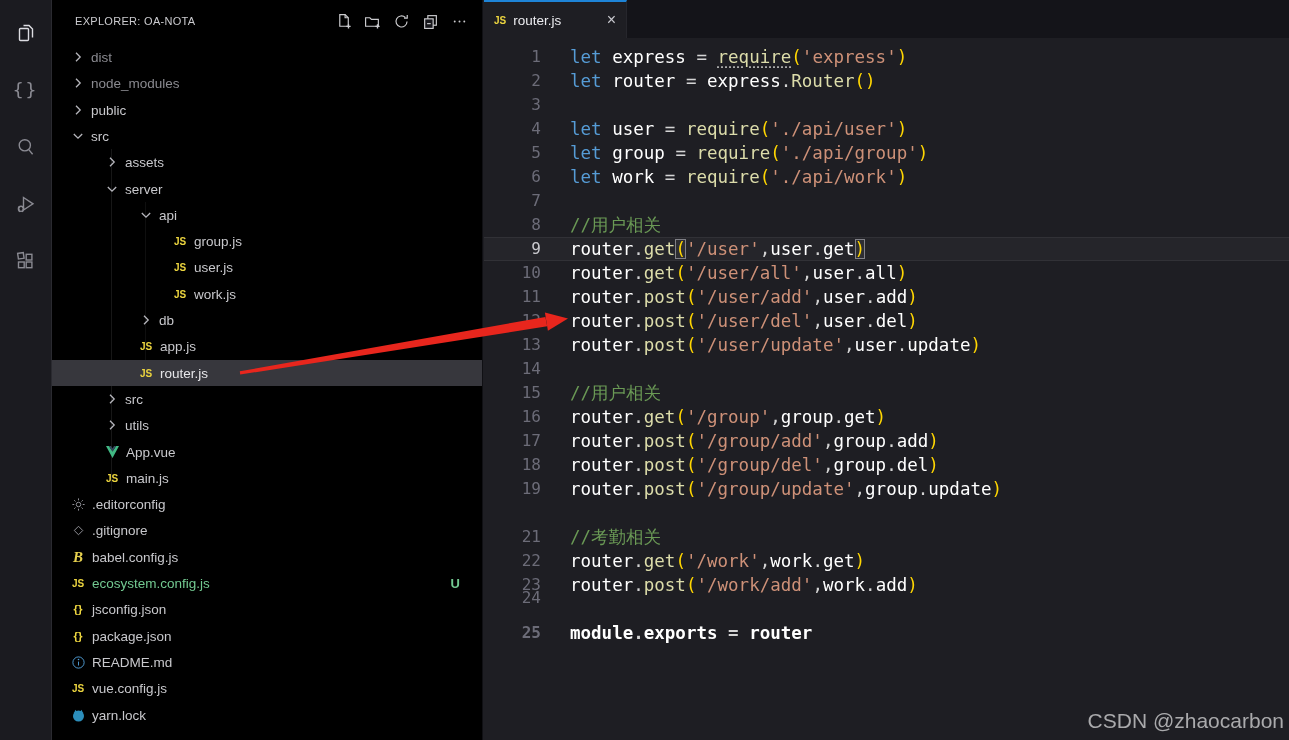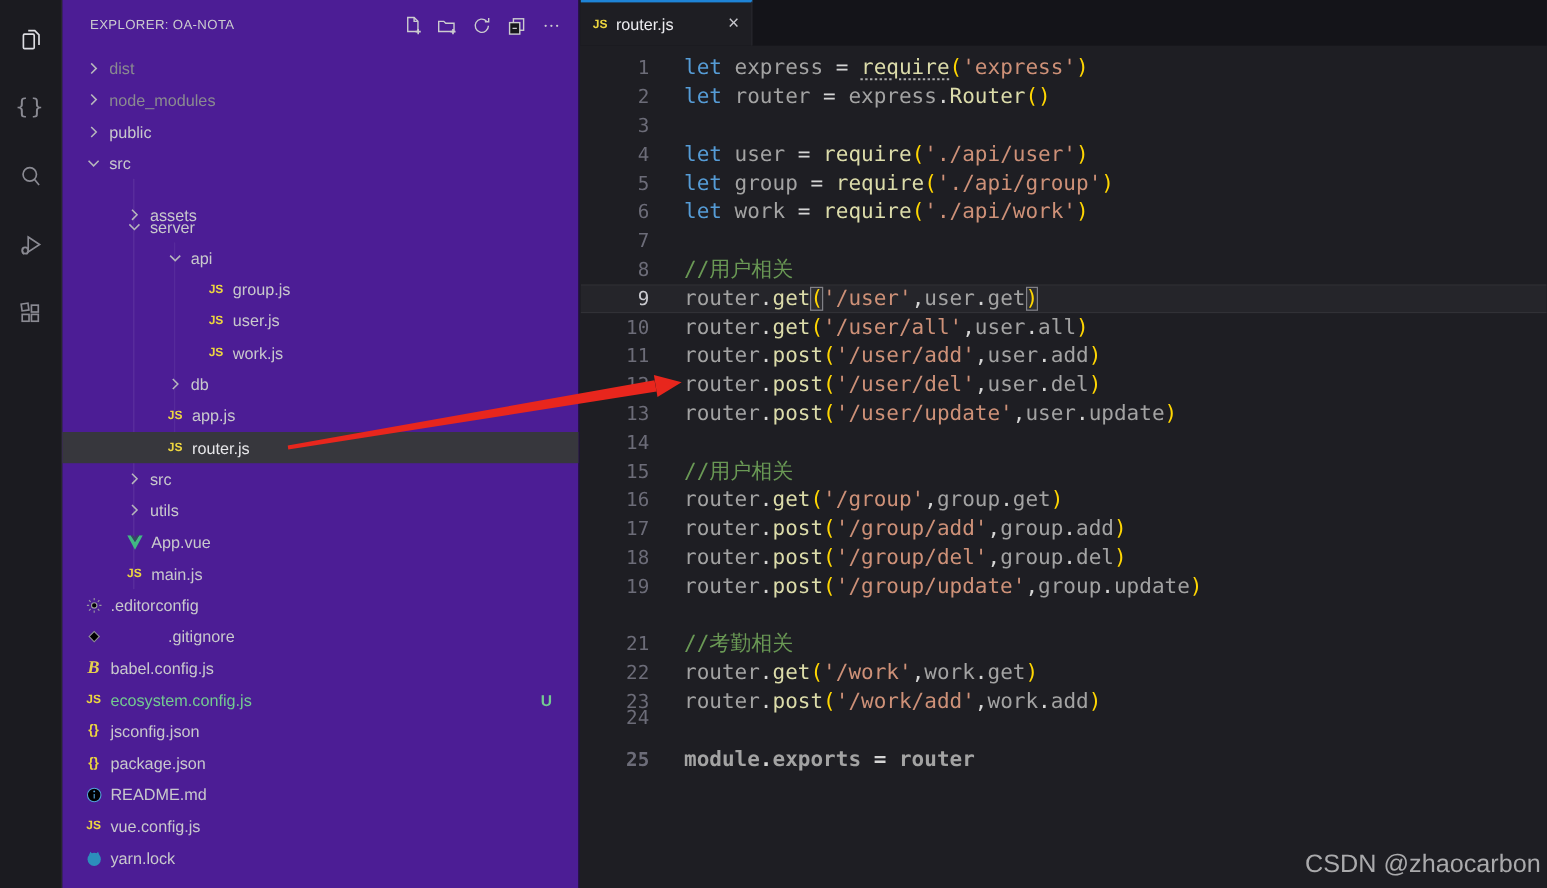--- a/index.html
+++ b/index.html
@@ -8,21 +8,21 @@
     background:#1e1e23;font-family:"Liberation Sans",sans-serif;
     -webkit-font-smoothing:antialiased;
   }
   
   .activity-bar{position:absolute;left:0;top:0;width:52px;height:740px;background:#1b1b20;border-right:1px solid #2a2a30;box-sizing:border-box;}
   .ab-item{width:51px;height:57px;display:flex;align-items:center;justify-content:center;color:#8a8a92;cursor:pointer;}
   .ab-item.active{color:#dddde2;}
   .ab-item svg{stroke:currentColor;fill:none;stroke-width:1.4;}
   .ab-braces{font-size:18px;font-weight:400;letter-spacing:2px;font-family:"DejaVu Sans Mono",monospace;}
   
-  .sidebar{position:absolute;left:52px;top:0;width:431px;height:740px;background:#4c1d95;border-right:1px solid #101014;box-sizing:border-box;}
+  .sidebar{position:absolute;left:52px;top:0;width:431px;height:740px;background:#000000;border-right:1px solid #101014;box-sizing:border-box;}
   .sb-header{position:absolute;top:0;left:0;right:0;height:42px;display:flex;align-items:center;}
   .sb-title{margin-left:23px;font-size:11px;color:#cbcbcf;letter-spacing:.3px;}
   .sb-actions{position:absolute;right:14px;top:0;height:42px;display:flex;align-items:center;gap:11px;}
   .sb-actions .act{width:18px;height:18px;display:flex;align-items:center;justify-content:center;color:#cccccf;cursor:pointer;}
   .sb-actions svg{stroke:currentColor;fill:none;stroke-width:1.1;}
   .tree{position:absolute;top:44px;left:0;right:0;bottom:0;}
   .row{position:absolute;left:0;width:100%;height:26px;display:flex;align-items:center;box-sizing:border-box;
        font-size:13.5px;color:#c8c8cc;cursor:pointer;white-space:nowrap;}
   .row.selected{background:#37373d;color:#e6e6e9;}
   .row.dim .lbl{color:#8a8a90;}
@@ -41,21 +41,21 @@
        border-right:1px solid #26262c;box-sizing:border-box;display:flex;align-items:center;padding:0 10px;cursor:pointer;}
   .tab-label{color:#ececf0;font-size:13.5px;margin:0 4px 0 7px;}
   .tab-close{color:#c9c9cf;font-size:16px;margin-left:auto;cursor:pointer;line-height:1;}
   .code-area{position:absolute;top:38px;left:0;right:0;bottom:0;font-family:"DejaVu Sans Mono","Liberation Mono",monospace;font-size:17.5px;}
   .cur-line{position:absolute;left:0;right:0;height:24px;background:rgba(255,255,255,.035);
             border-top:1px solid rgba(255,255,255,.06);border-bottom:1px solid rgba(255,255,255,.06);box-sizing:border-box;}
   .code-line{position:absolute;left:0;right:0;height:24px;line-height:24px;white-space:pre;cursor:text;}
   .gut{position:absolute;left:0;width:57px;text-align:right;color:#6c6c78;font-size:16px;}
   .gut.cur{color:#c9c9ce;}
   .ct{position:absolute;left:86px;}
-  .kw{color:#569CD6}.var{color:#a3a3a3}.op{color:#d4d4d4}.fn{color:#DCDCAA}.str{color:#CE9178}
+  .kw{color:#569CD6}.var{color:#ffffff}.op{color:#d4d4d4}.fn{color:#DCDCAA}.str{color:#CE9178}
   .p{color:#FFD602}.cm{color:#6A9955}
   .fnu{color:#DCDCAA;text-decoration:underline dotted #a8a8a8;text-underline-offset:4px;}
   .pb{color:#FFD602;outline:1px solid #818187;outline-offset:-1px;background:rgba(130,130,130,.10);}
   
   .arrow-svg{position:absolute;left:0;top:0;pointer-events:none;z-index:40;}
   .watermark{position:absolute;right:5px;bottom:7px;color:#aaaaac;font-size:21px;z-index:30;}
 </style>
 </head>
 <body>
 
@@ -161,21 +161,21 @@
         <span class="lbl">public</span>
       </div>
       <div class="row" style="top: 79px; padding-left: 17px;">
         <span class="tw">
           <svg width="16" height="16" viewBox="0 0 16 16">
             <path d="M3.8 6 l4.2 4.2 L12.2 6"></path>
           </svg>
         </span>
         <span class="lbl">src</span>
       </div>
-      <div class="row" style="top: 105px; padding-left: 51px; margin-top: 17px;">
+      <div class="row" style="top: 105px; padding-left: 51px;">
         <span class="tw">
           <svg width="16" height="16" viewBox="0 0 16 16">
             <path d="M6 3.8 l4.2 4.2 L6 12.2"></path>
           </svg>
         </span>
         <span class="lbl">assets</span>
       </div>
       <div class="row" style="top: 132px; padding-left: 51px;">
         <span class="tw">
           <svg width="16" height="16" viewBox="0 0 16 16">
@@ -263,21 +263,21 @@
       </div>
       <div class="row" style="top: 447px; padding-left: 17px;">
         <span class="fic">
           <svg width="15" height="15" viewBox="0 0 16 16" style="stroke:#9a9aa0;">
             <circle cx="8" cy="8" r="2.4"></circle>
             <path d="M8 1.5v2 M8 12.5v2 M1.5 8h2 M12.5 8h2 M3.4 3.4l1.4 1.4 M11.2 11.2l1.4 1.4 M12.6 3.4l-1.4 1.4 M4.8 11.2l-1.4 1.4"></path>
           </svg>
         </span>
         <span class="lbl">.editorconfig</span>
       </div>
-      <div class="row" style="top: 473px; padding-left: 17px; gap: 48px;">
+      <div class="row" style="top: 473px; padding-left: 17px;">
         <span class="fic">
           <svg width="15" height="15" viewBox="0 0 16 16">
             <rect x="4.8" y="4.8" width="6.4" height="6.4" transform="rotate(45 8 8)" stroke="#8f8f95"></rect>
           </svg>
         </span>
         <span class="lbl">.gitignore</span>
       </div>
       <div class="row" style="top: 500px; padding-left: 17px;">
         <span class="fic">
           <span style="color:#e6d04e;font-weight:700;font-style:italic;font-family:'Liberation Serif',serif;font-size:15px;">B</span>

